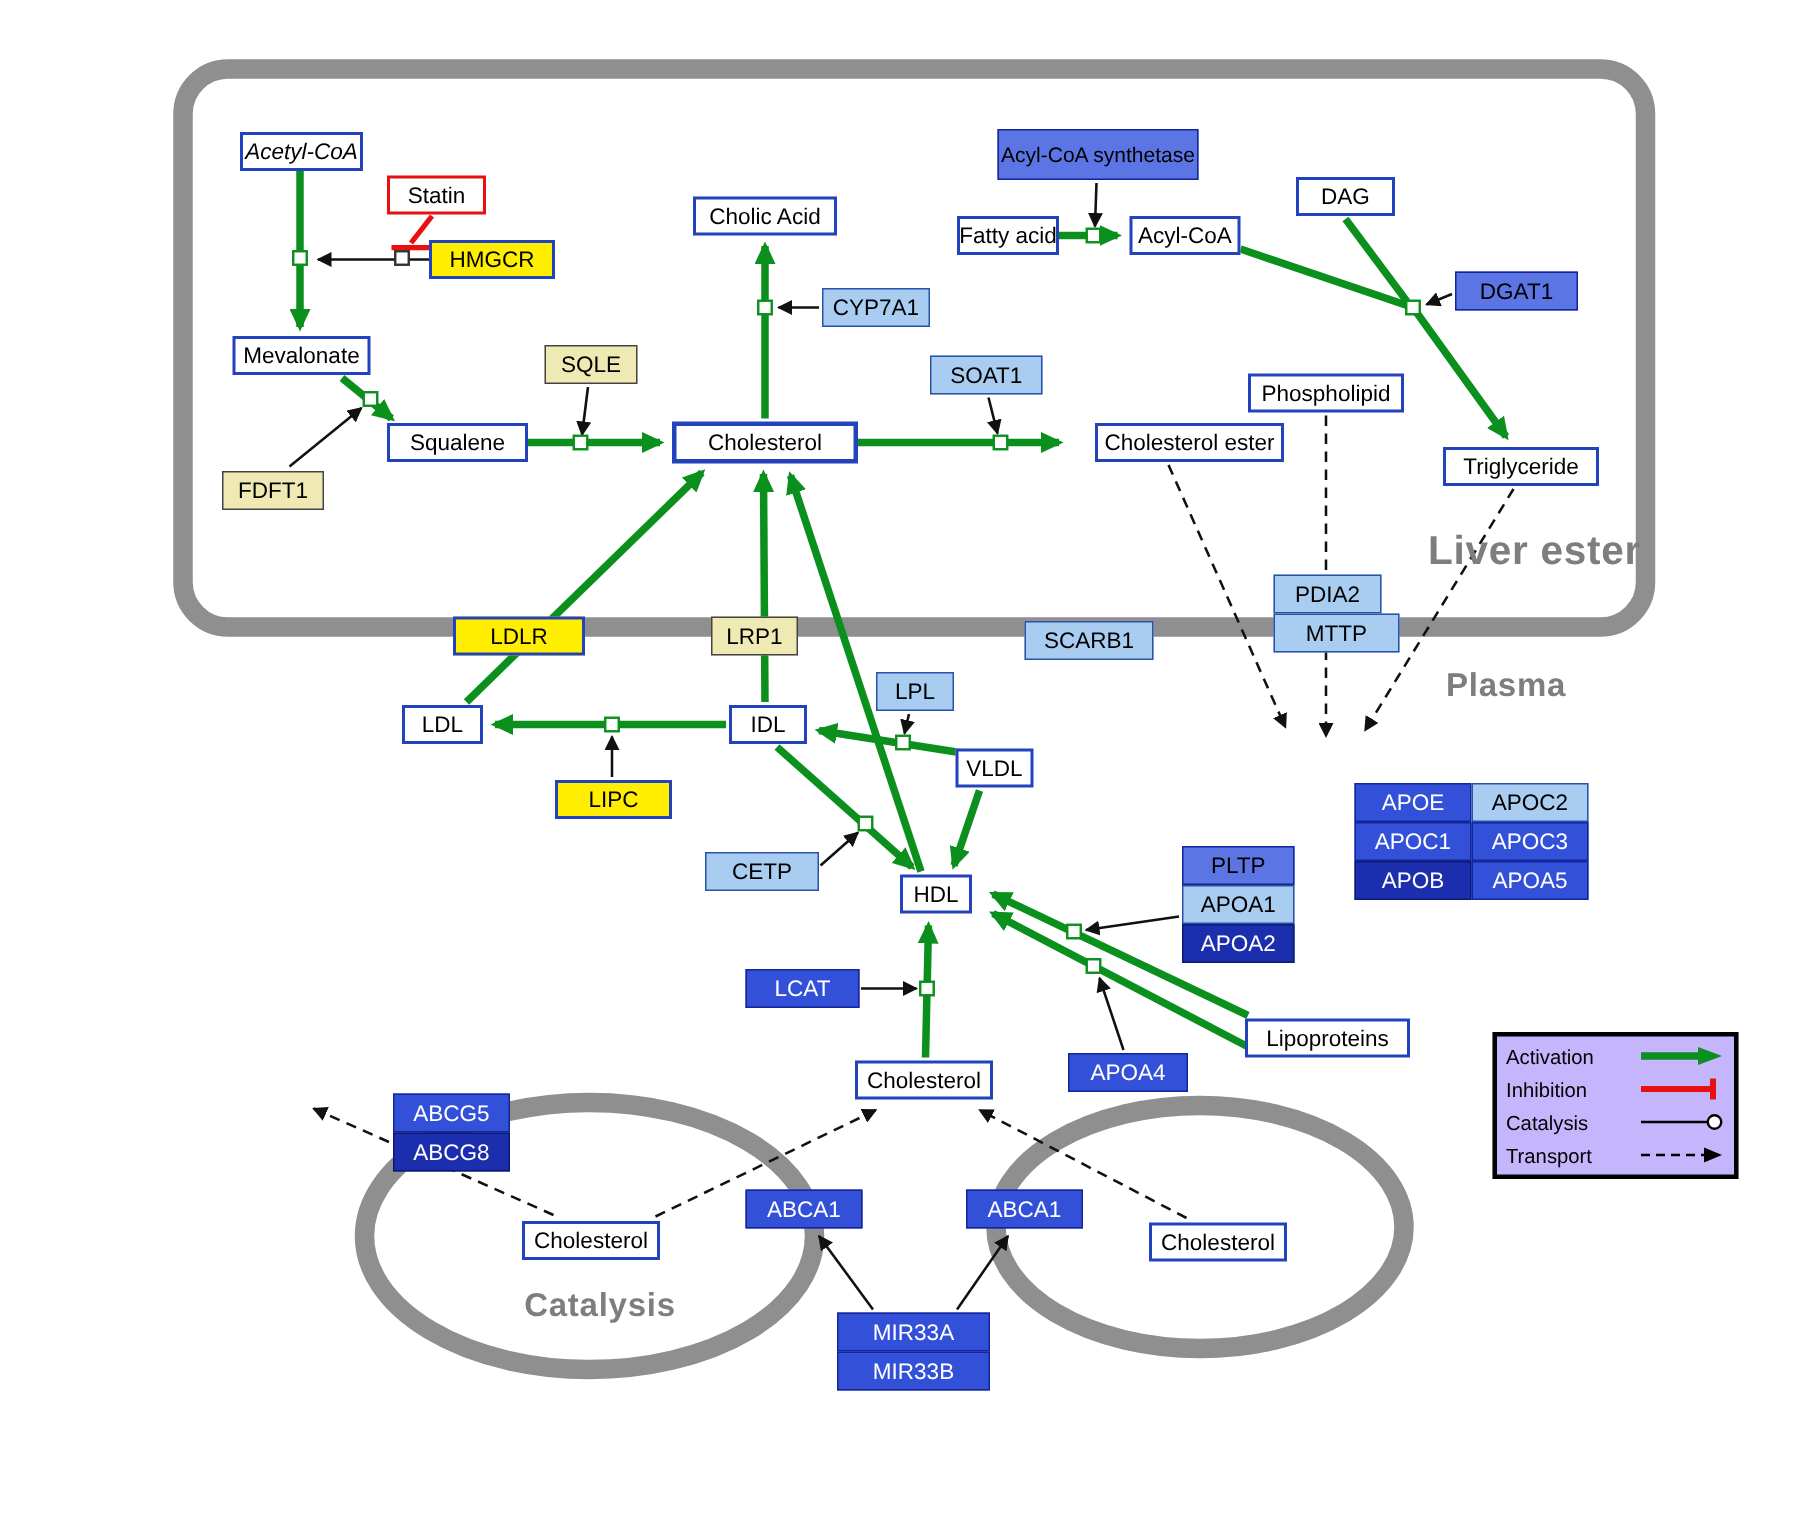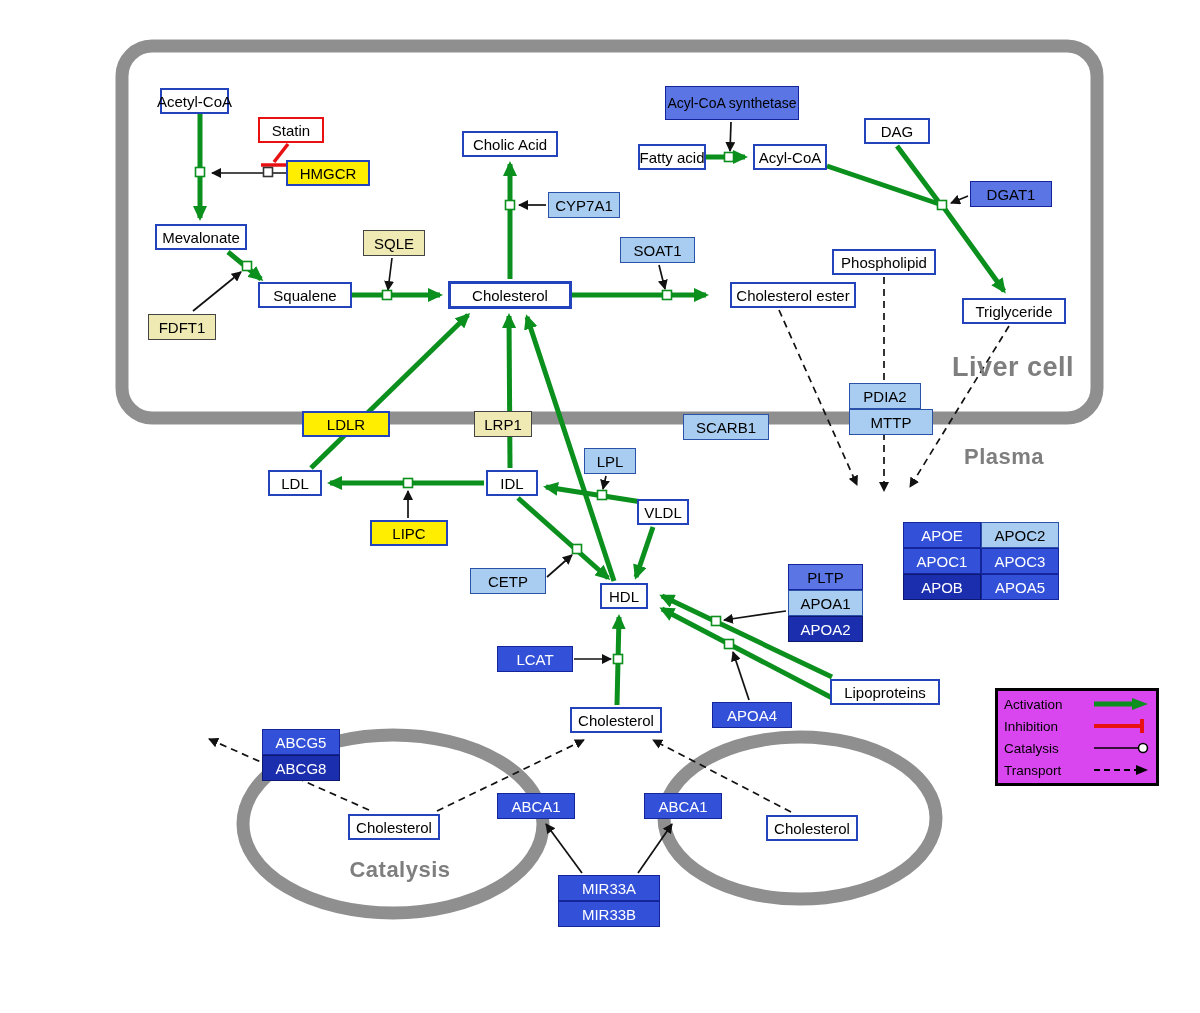--- a/index.html
+++ b/index.html
@@ -14,21 +14,21 @@
   .met-strong{border:3px solid #2343bd;height:28px;}
   .red-border{border:2px solid #e81010;}
   .yellow{background:#ffee00;border:2px solid #2343bd;}
   .khaki{background:#efe9b4;border:1px solid #444;}
   .blue{background:#3350d8;border:1px solid #14249a;color:#fff;}
   .bluemid{background:#5b76e4;border:1px solid #14249a;color:#000;}
   .navy{background:#1b2fae;border:1px solid #0d1870;color:#fff;}
   .lightblue{background:#a8cdf0;border:1px solid #2a52a8;}
   .wrap{white-space:normal;line-height:1.05;font-size:14px;text-align:center;}
   .legend{position:absolute;left:995px;top:688px;width:164px;height:98px;border:3px solid #000;
-          background:#d946ef;z-index:3;box-sizing:border-box;padding:2px 6px;}
+          background:#c4b5fd;z-index:3;box-sizing:border-box;padding:2px 6px;}
   .legend-row{display:flex;align-items:center;justify-content:space-between;height:22px;}
   .legend-label{font-size:13.5px;color:#000;}
 </style>
 </head>
 <body>
 
 <div class="canvas">
 
   <svg class="layer" width="1200" height="1013">
     <defs>
@@ -108,25 +108,25 @@
       <rect x="403.5" y="478.5" width="9" height="9"></rect>
       <rect x="597.5" y="490.5" width="9" height="9"></rect>
       <rect x="572.5" y="544.5" width="9" height="9"></rect>
       <rect x="613.5" y="654.5" width="9" height="9"></rect>
       <rect x="711.5" y="616.5" width="9" height="9"></rect>
       <rect x="724.5" y="639.5" width="9" height="9"></rect>
       <rect x="263.5" y="167.5" width="9" height="9" stroke="#333"></rect>
     </g>
   </svg>
 
-  <div class="comp-label" style="left:952px;top:352px;font-size:27px;">Liver cell</div>
+  <div class="comp-label" style="left:952px;top:352px;font-size:27px;">Liver ester</div>
   <div class="comp-label" style="left:964px;top:444px;font-size:22px;">Plasma</div>
   <div class="comp-label" style="left:330px;top:857px;width:140px;text-align:center;font-size:22px;">Catalysis</div>
 
-  <div class="node met" style="left:160px;top:88px;width:69px;">Acetyl-CoA</div>
+  <div class="node met" style="left:160px;top:88px;width:82px;font-style:italic;">Acetyl-CoA</div>
   <div class="node red-border" style="left:258px;top:117px;width:66px;">Statin</div>
   <div class="node yellow" style="left:286px;top:160px;width:84px;">HMGCR</div>
   <div class="node met" style="left:155px;top:224px;width:92px;">Mevalonate</div>
   <div class="node khaki" style="left:363px;top:230px;width:62px;">SQLE</div>
   <div class="node khaki" style="left:148px;top:314px;width:68px;">FDFT1</div>
   <div class="node met" style="left:258px;top:282px;width:94px;">Squalene</div>
   <div class="node met met-strong" style="left:448px;top:281px;width:124px;">Cholesterol</div>
   <div class="node met" style="left:462px;top:131px;width:96px;">Cholic Acid</div>
   <div class="node lightblue" style="left:548px;top:192px;width:72px;">CYP7A1</div>
   <div class="node bluemid wrap" style="left:665px;top:86px;width:134px;height:34px;">Acyl-CoA synthetase</div>

